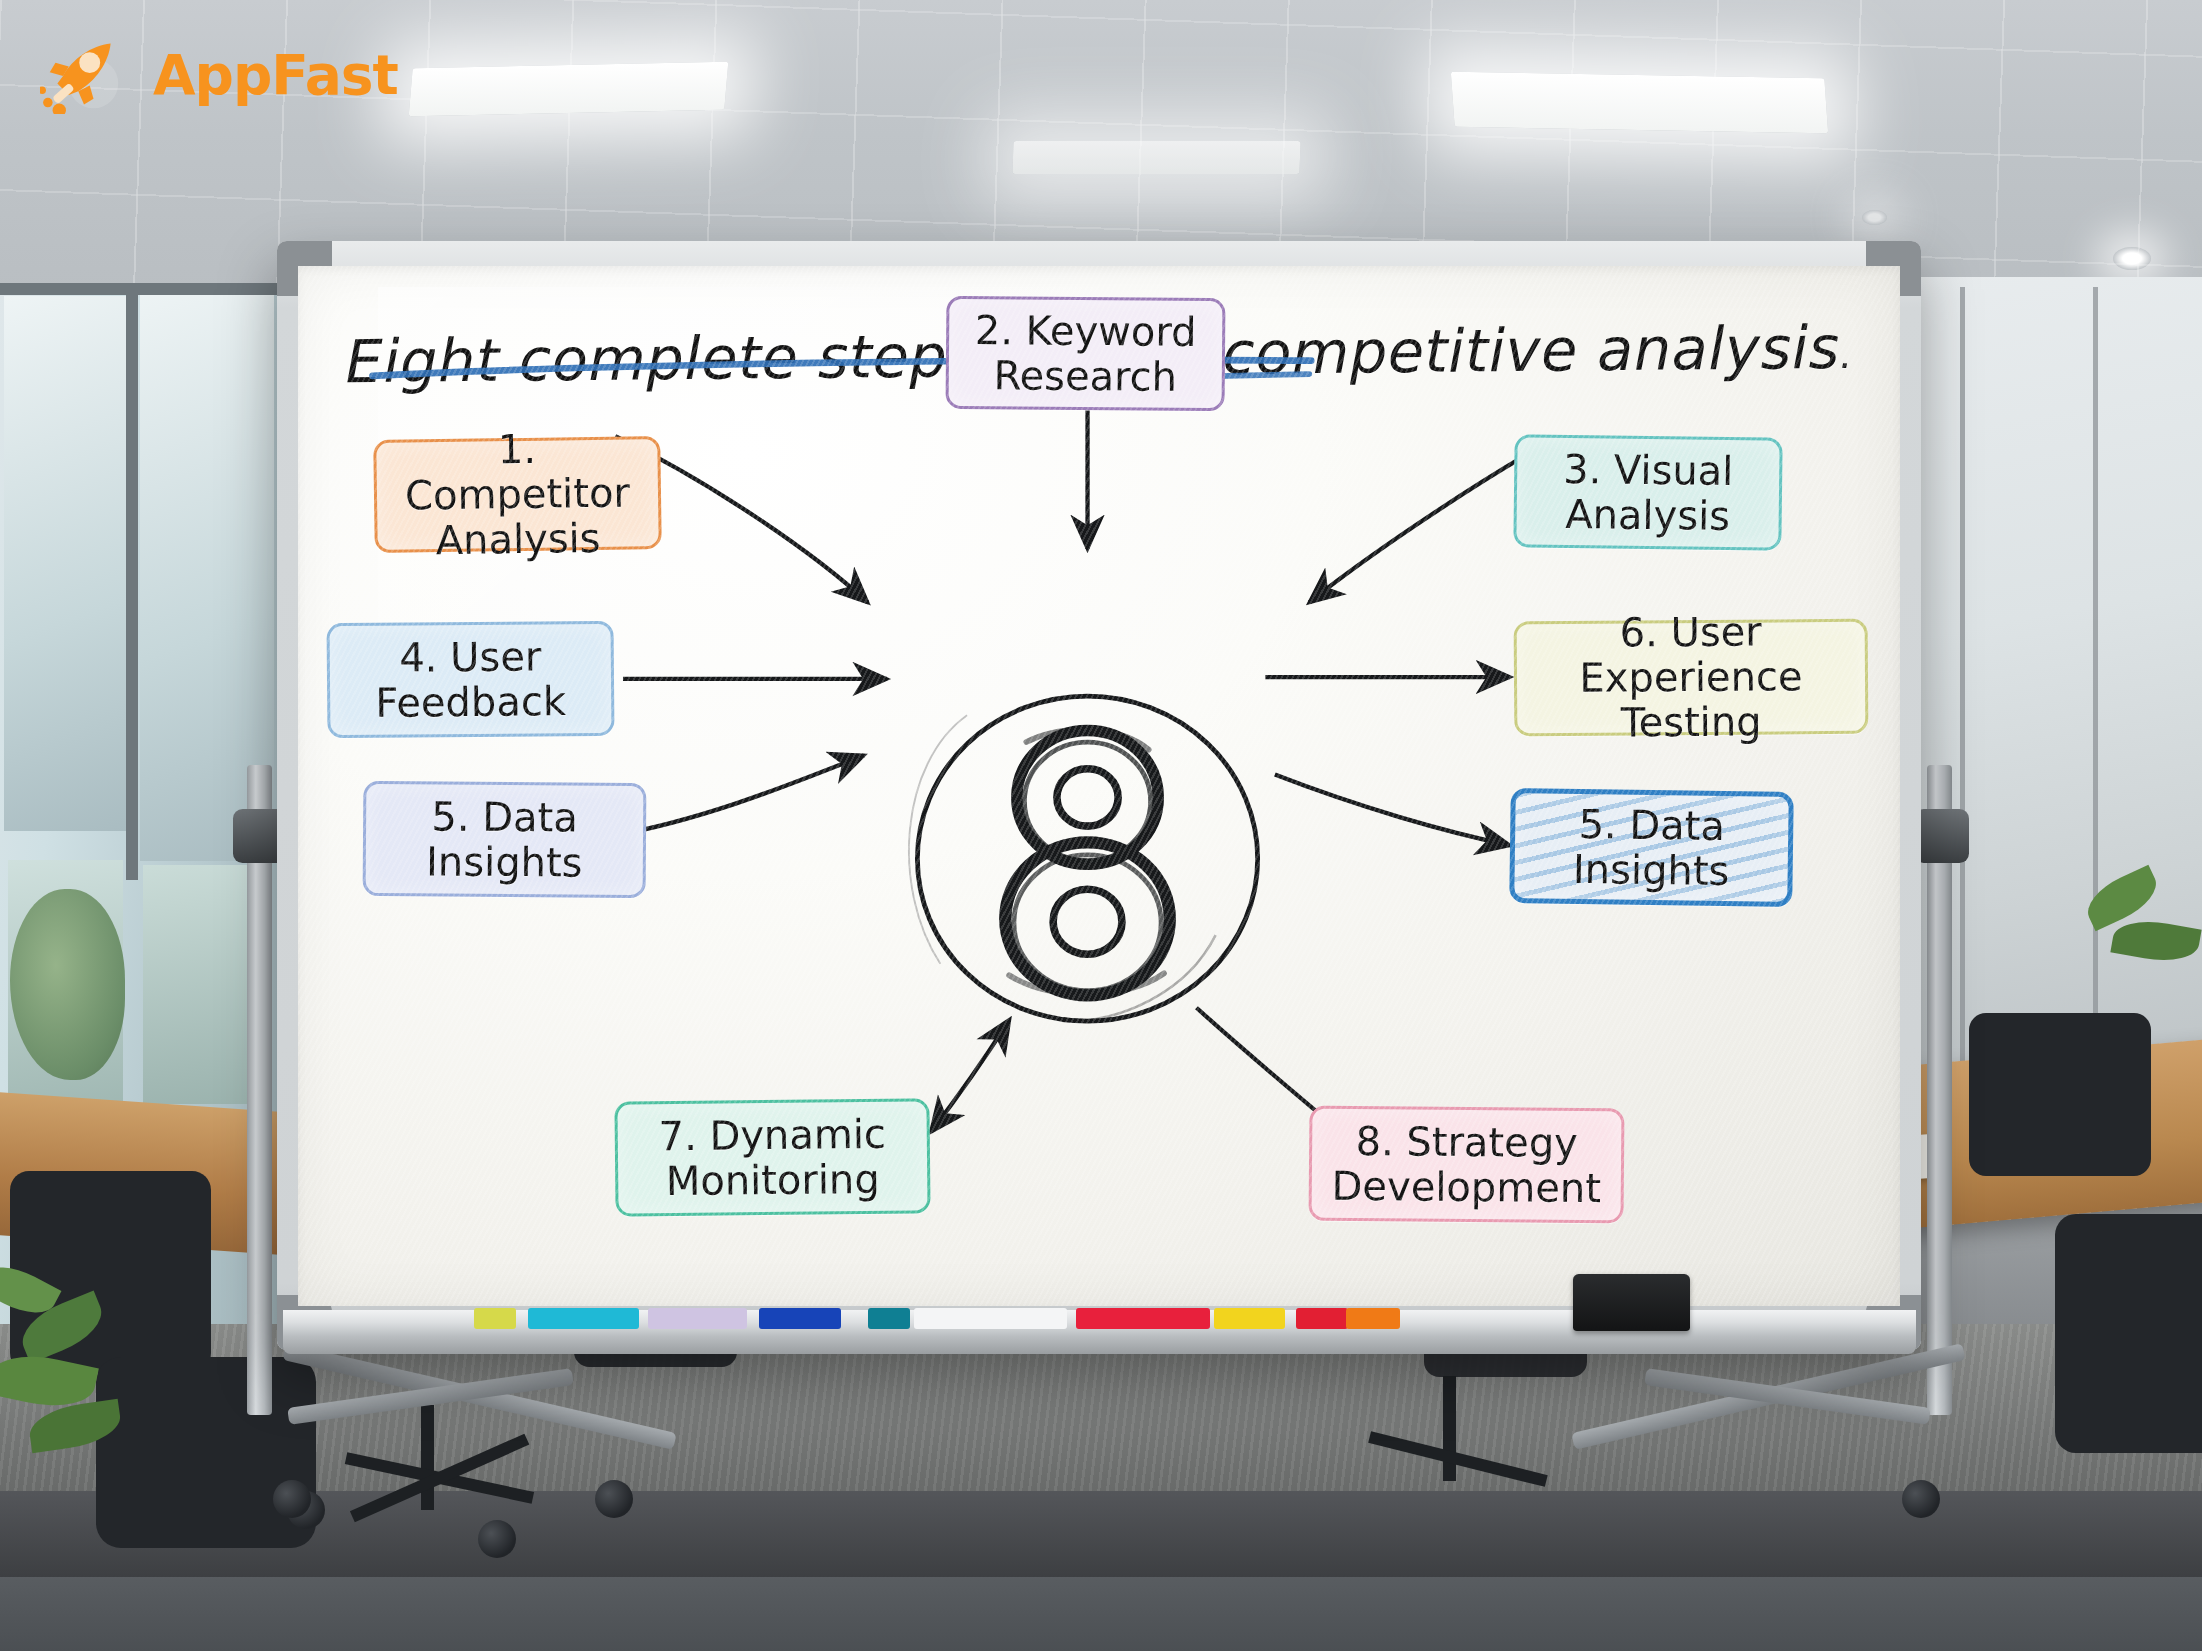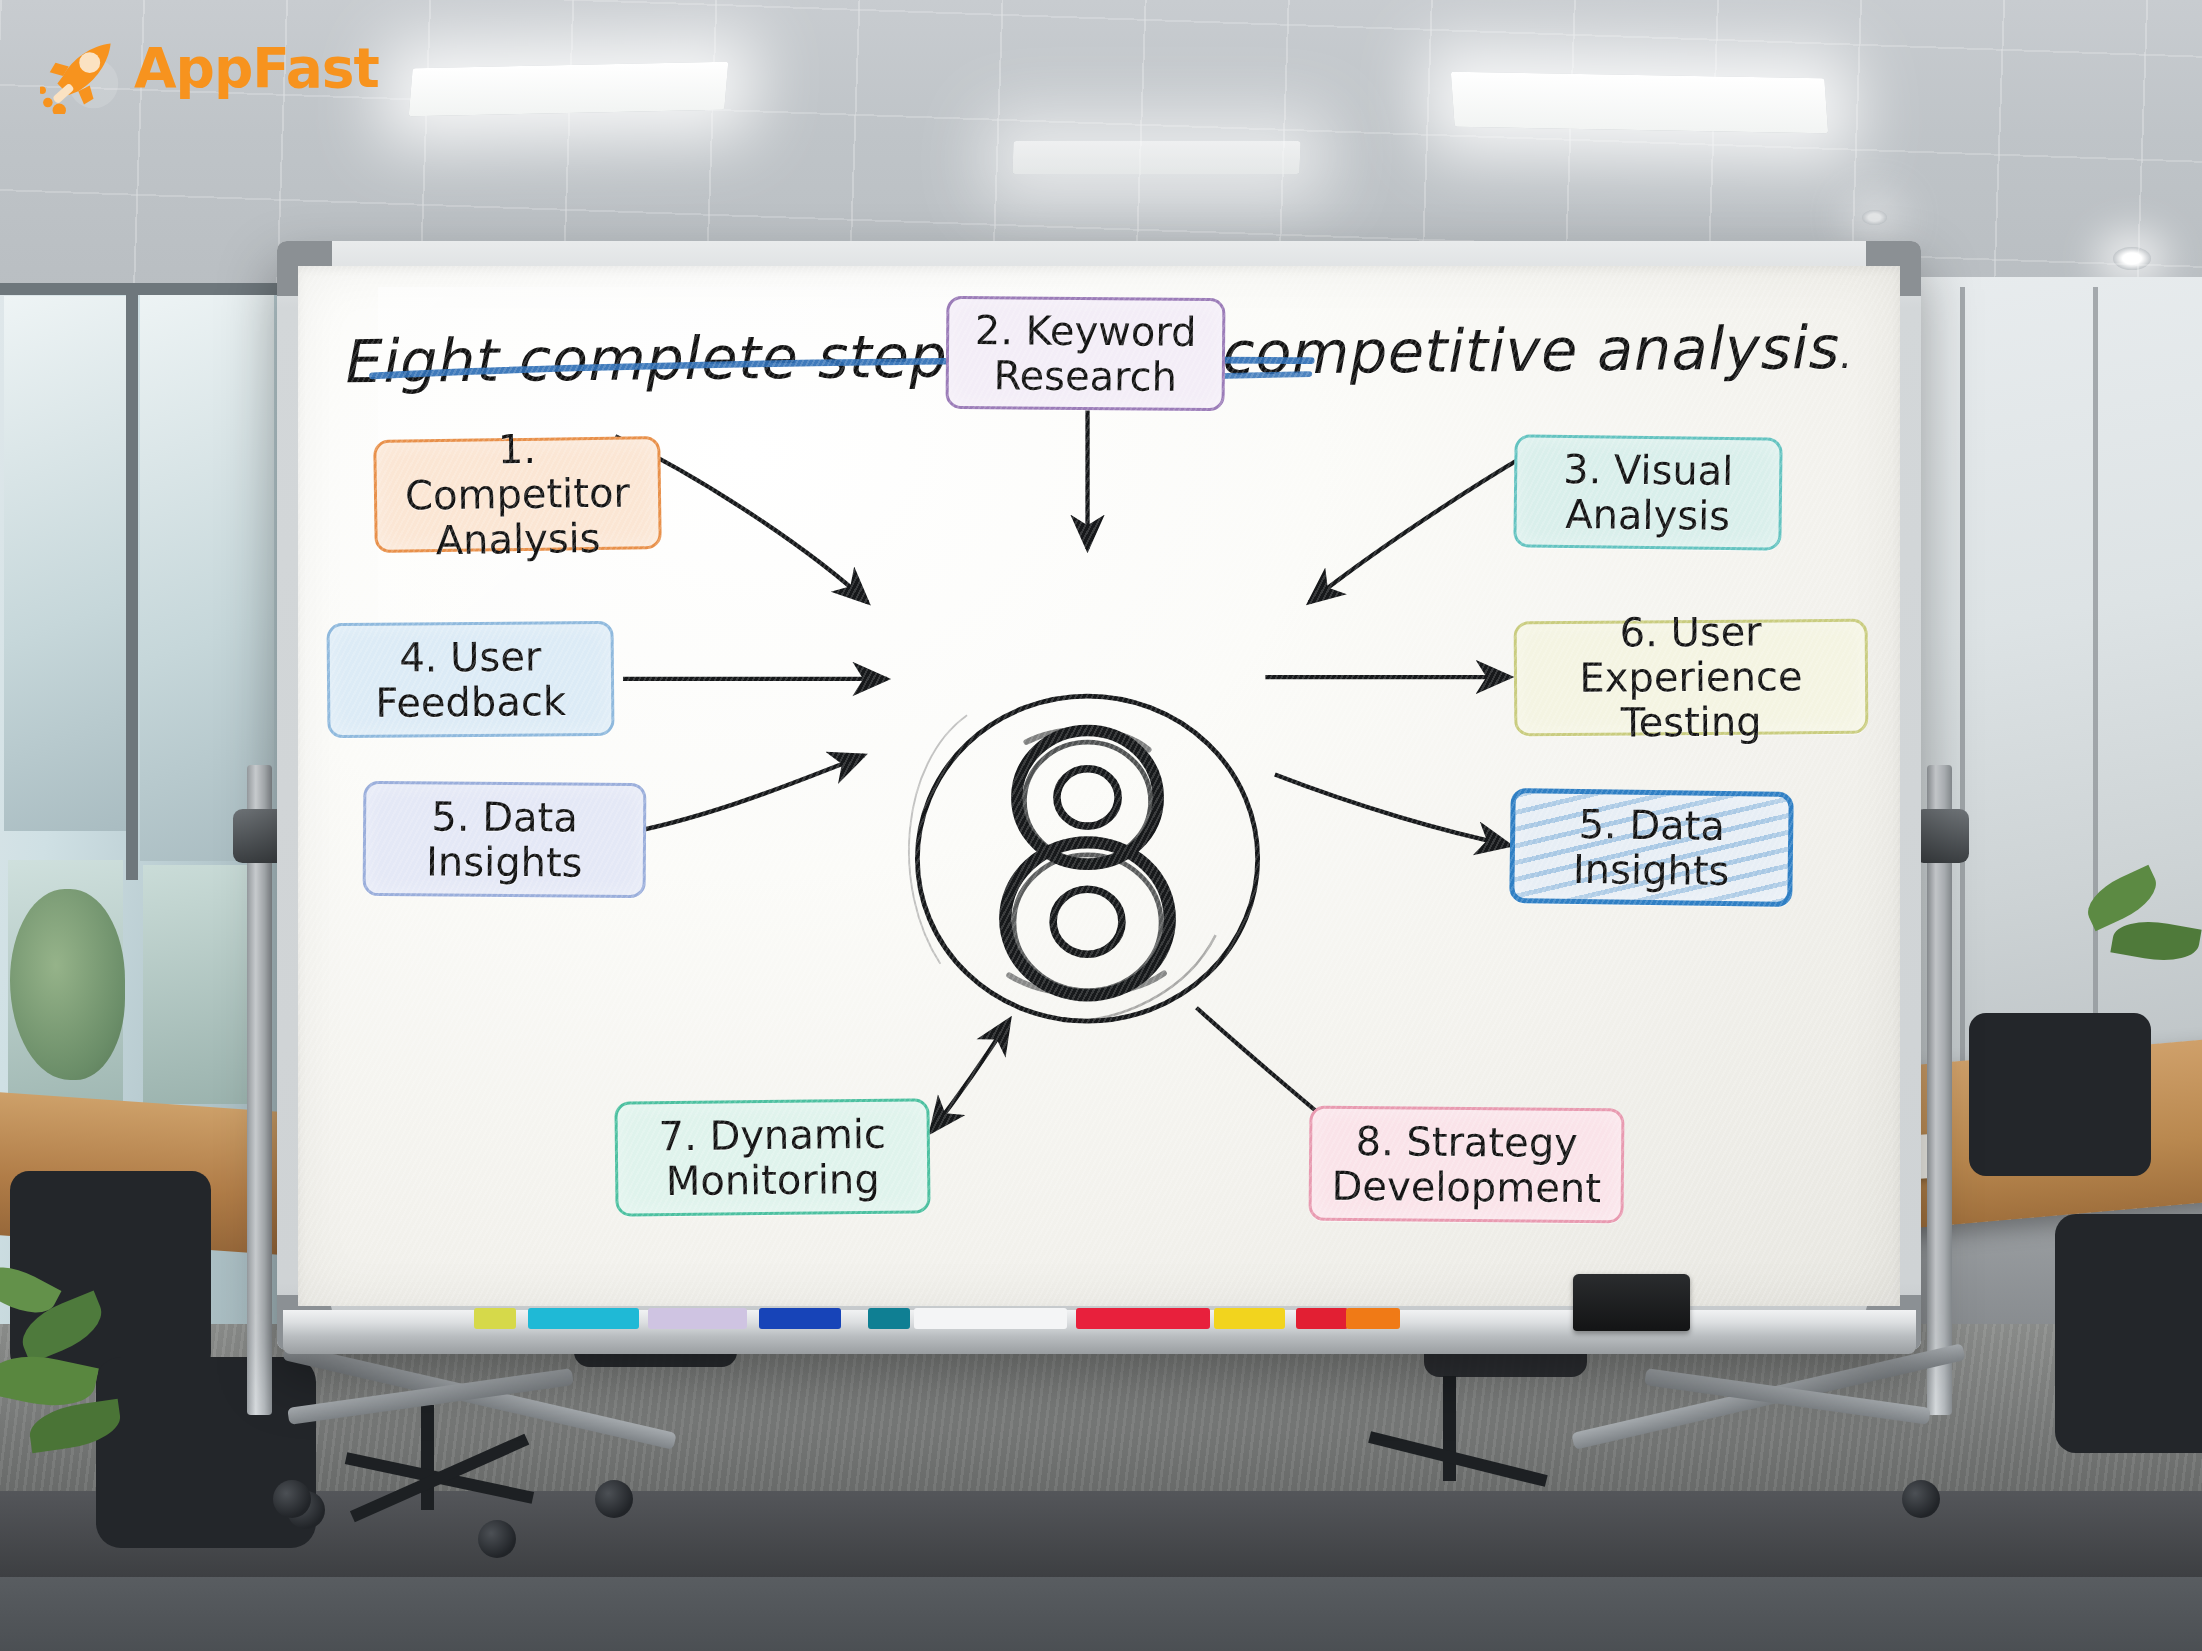--- a/index.html
+++ b/index.html
@@ -142,21 +142,21 @@
     text-align:center; line-height:1.12;
     font-family:"DejaVu Sans", sans-serif;
     font-size:40px; color:#131313;
     padding:9.6px 15.3px;
     text-shadow:0 1px 0 rgba(255,255,255,.55);
   }
   .node span { display:block; }
   svg.overlay { position:absolute; left:0; top:0; width:100%; height:100%; pointer-events:none; }
 
   
-  .logo { position:absolute; left:40px; top:36px; display:flex; gap:6px; }
+  .logo { position:absolute; left:40px; top:36px; display:flex; align-items:center; gap:25px; }
   .logo-text { font-family:"DejaVu Sans", sans-serif; font-weight:bold; font-size:55px; color:#F7931E; letter-spacing:-1px; }
 </style>
 </head>
 <body>
 
 <div id="stage">
 
   <div class="bg-base"></div>
 
   <div class="ceiling">

